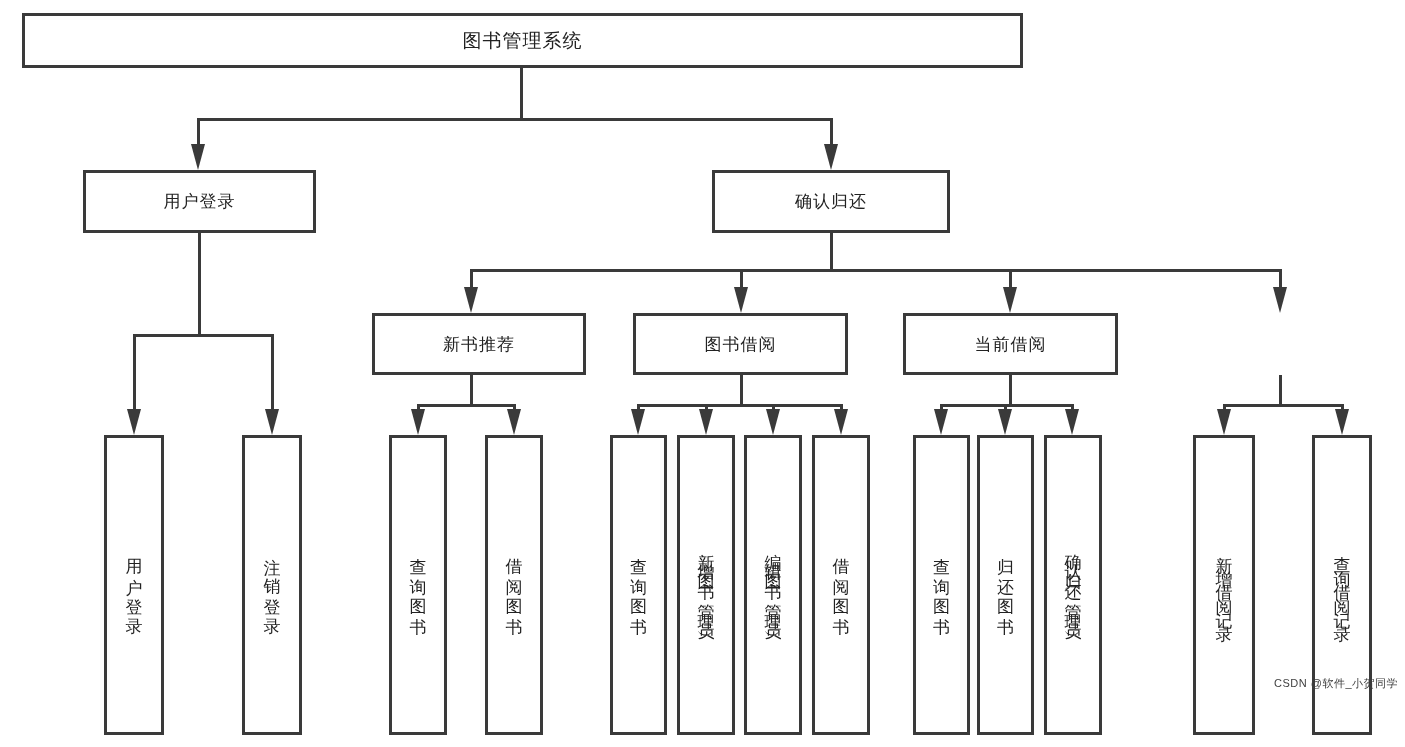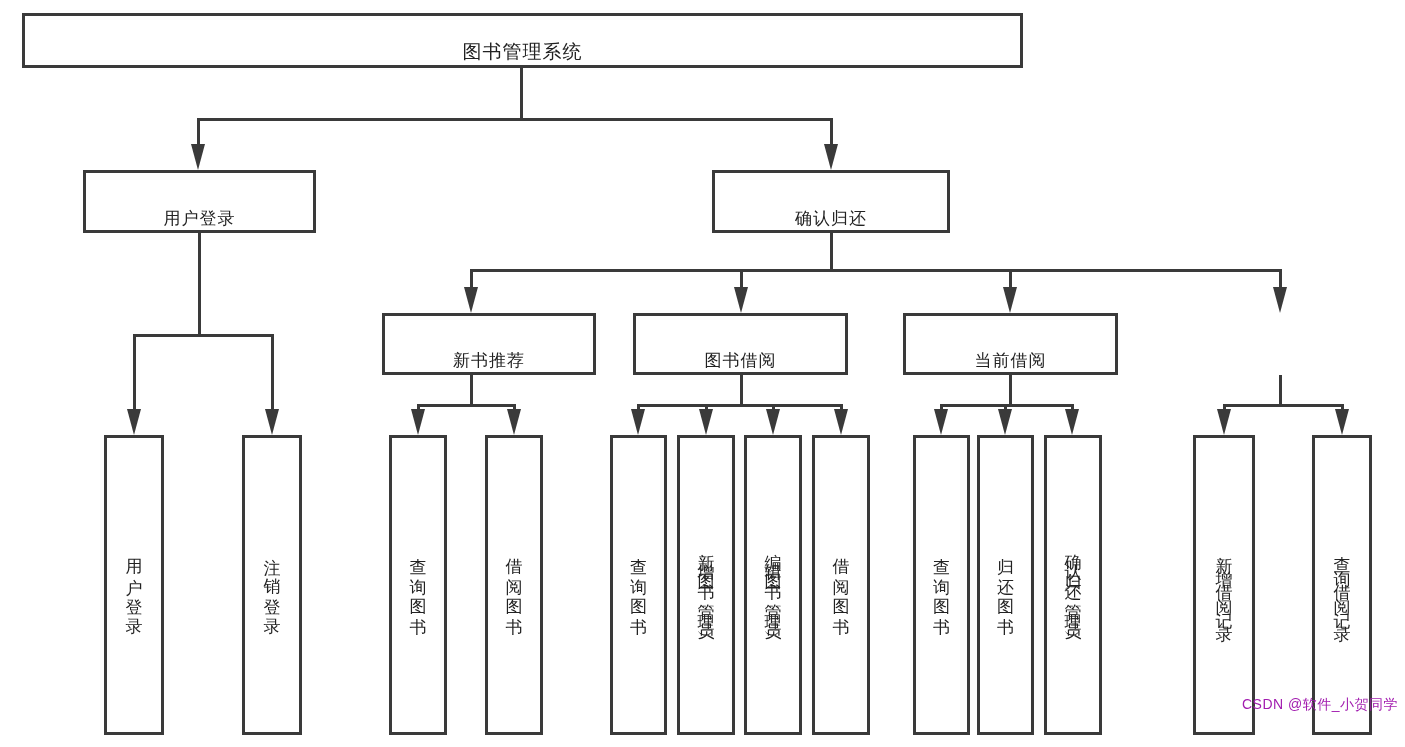--- a/index.html
+++ b/index.html
@@ -9,21 +9,21 @@
     background:#ffffff;
     font-family:"Liberation Sans","DejaVu Sans",sans-serif;
     overflow:hidden;
   }
   
   .hbox{
     position:absolute;
     box-sizing:border-box;
     border:3px solid #3a3a3a;
     background:#ffffff;
-    display:flex;align-items:flex-end;justify-content:center;
+    display:flex;align-items:center;justify-content:center;
     color:#222222;
     font-size:17px;
     letter-spacing:1px;
   }
   .hbox.root{font-size:19px;}
   
   .vbox{
     position:absolute;
     box-sizing:border-box;
     border:3px solid #3a3a3a;
@@ -46,44 +46,44 @@
   .lh{position:absolute;height:2.5px;background:#3a3a3a;}
   
   .arr{
     position:absolute;width:0;height:0;
     border-left:7px solid transparent;
     border-right:7px solid transparent;
     border-top:26px solid #3a3a3a;
   }
   .watermark{
     position:absolute;
-    top:696px;right:7px;
-    font-size:14px;
-    color:#a21caf;
+    top:676px;right:7px;
+    font-size:11px;
+    color:#404040;
     letter-spacing:0.5px;
     z-index:5;
   }
 </style>
 </head>
 <body>
 
 <div class="canvas">
 
   <div class="hbox root" style="left:22px;top:13px;width:1001px;height:55px">
     <span>图书管理系统</span>
   </div>
 
   <div class="hbox" style="left:83px;top:170px;width:233px;height:63px">
     <span>用户登录</span>
   </div>
   <div class="hbox" style="left:712px;top:170px;width:238px;height:63px">
     <span>确认归还</span>
   </div>
 
-  <div class="hbox" style="left:382px;top:313px;width:214px;height:62px">
+  <div class="hbox" style="left:372px;top:313px;width:214px;height:62px">
     <span>新书推荐</span>
   </div>
   <div class="hbox" style="left:903px;top:313px;width:215px;height:62px">
     <span>当前借阅</span>
   </div>
   <div class="hbox" style="left:633px;top:313px;width:215px;height:62px">
     <span>图书借阅</span>
   </div>
 
   <div class="vbox ls-a" style="left:104px;top:435px;width:60px;height:300px">

